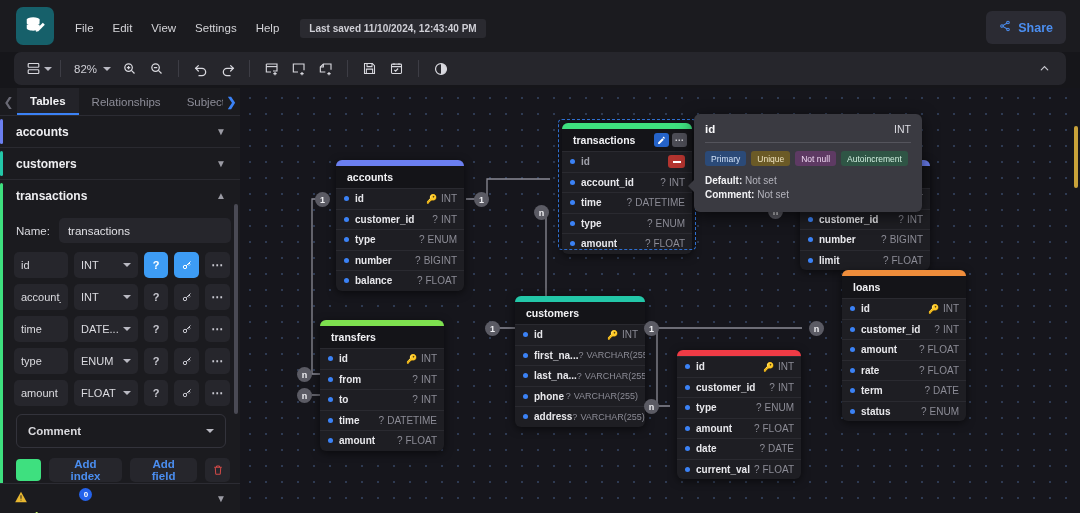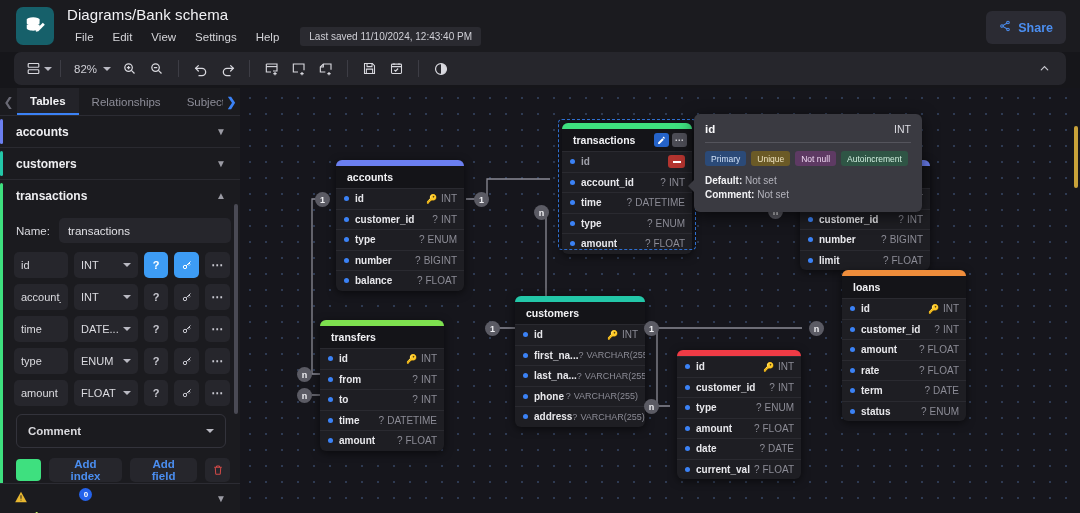--- a/index.html
+++ b/index.html
@@ -24,21 +24,21 @@
     flex: 0 0 auto;
   }
   .titleblock { margin-left: 13px; }
   .doc-title { font-size: 15px; color: #f2f2f5; letter-spacing: .1px; line-height: 17px; }
   .menurow { display: flex; align-items: center; gap: 3px; margin-top: 4px; }
   .menuitem {
     font-size: 11.5px; color: #d4d4d8; padding: 2px 8px; border-radius: 3px; cursor: pointer;
   }
   .lastsaved {
     margin-left: 10px; background: #2a2a30; color: #cfcfd6;
-    font-size: 10px; font-weight: normal; padding: 4px 9px; border-radius: 3px; white-space: nowrap;
+    font-size: 10px; font-weight: bold; padding: 4px 9px; border-radius: 3px; white-space: nowrap;
   }
   .share-btn {
     position: absolute; right: 14px; top: 11px;
     background: #2b2b33; color: #4b8ef0; border: none; border-radius: 6px;
     height: 33px; padding: 0 13px; font-size: 12.5px; font-weight: bold;
     display: flex; align-items: center; gap: 7px; cursor: pointer;
     font-family: "Liberation Sans", sans-serif;
   }
 
   
@@ -244,21 +244,20 @@
   <div class="topbar">
     <div class="logo">
       <svg width="22" height="22" viewBox="0 0 24 24" fill="none" stroke="#ffffff" stroke-width="1.7">
         <ellipse cx="10" cy="5" rx="7" ry="2.6" fill="#ffffff" stroke="none"></ellipse>
         <path d="M3 5v4c0 1.4 3.1 2.6 7 2.6s7-1.2 7-2.6V5" fill="#ffffff" stroke="none"></path>
         <path d="M3 10.5v4c0 1.4 3.1 2.6 7 2.6s7-1.2 7-2.6v-4" fill="#ffffff" stroke="none"></path>
         <path d="M20.5 8.5l2.2 2.2-7 7-2.8.6.6-2.8z" fill="#ffffff" stroke="none"></path>
       </svg>
     </div>
     <div class="titleblock">
-      <div class="doc-title">Diagrams/Bank schema</div>
       <div class="menurow">
         <div class="menuitem">File</div>
         <div class="menuitem">Edit</div>
         <div class="menuitem">View</div>
         <div class="menuitem">Settings</div>
         <div class="menuitem">Help</div>
         <div class="lastsaved">Last saved 11/10/2024, 12:43:40 PM</div>
       </div>
     </div>
     <button class="share-btn">

